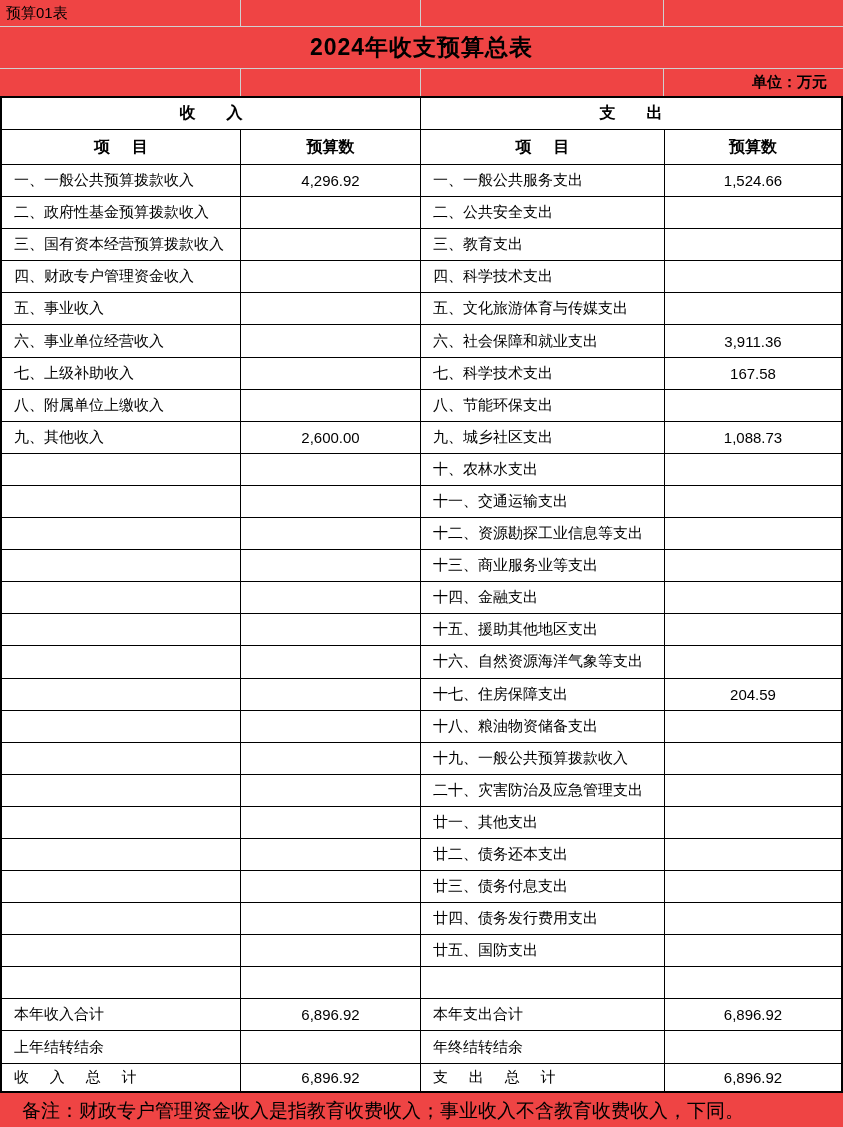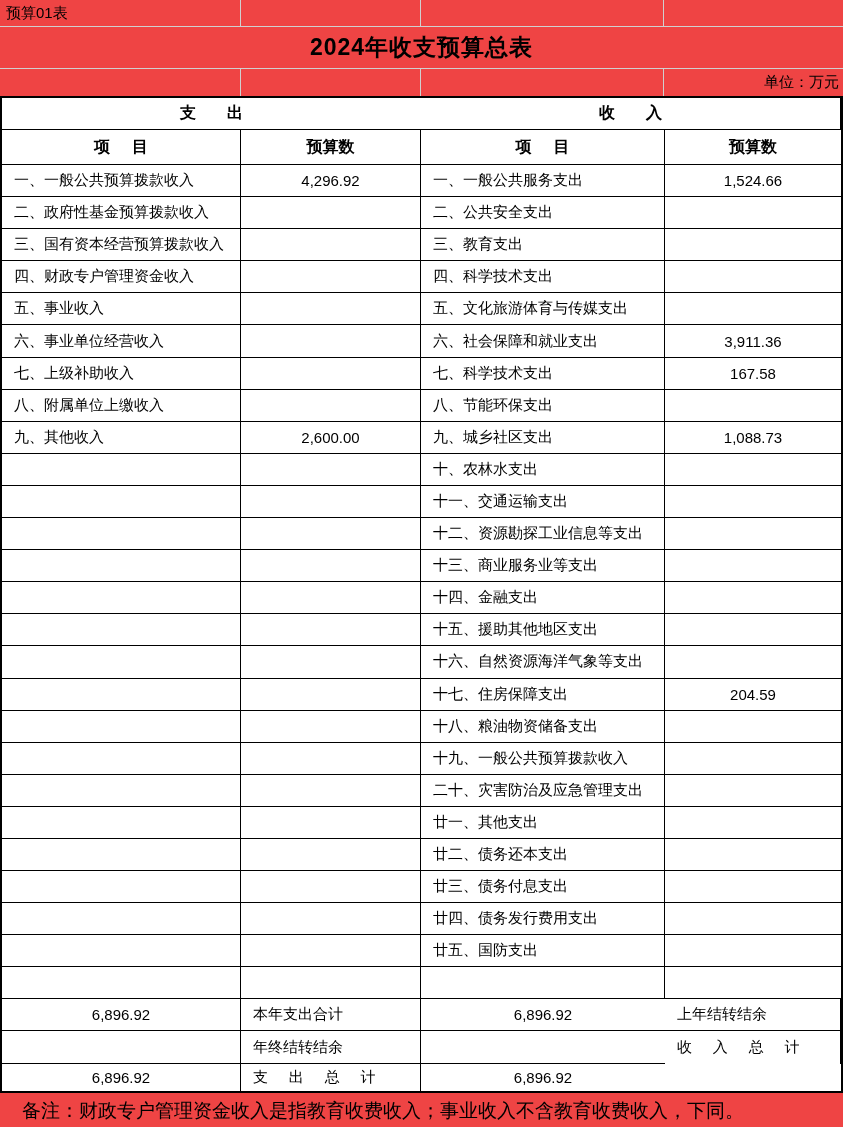--- a/index.html
+++ b/index.html
@@ -24,21 +24,21 @@
   .row-c { height: 27px; }
   .tcell {
     border-right: 1px solid #d0d0d0;
     display: flex;
     align-items: center;
     white-space: pre;
     overflow: hidden;
   }
   .tcell:last-child { border-right: none; }
   .tcell.labelcell { padding-left: 6px; }
-  .tcell.unitcell { justify-content: flex-end; padding-right: 4px; }
+  .tcell.unitcell { justify-content: flex-end; padding-right: 16px; font-weight: bold; }
   .titlerow {
     height: 42px;
     border-bottom: 1px solid #d0d0d0;
     display: flex;
     align-items: center;
     justify-content: center;
   }
   .title {
     font-size: 23px;
     font-weight: bold;
@@ -94,22 +94,22 @@
   </div>
 
   <div class="toprow row-c">
     <div class="tcell"></div>
     <div class="tcell"></div>
     <div class="tcell"></div>
     <div class="tcell unitcell">单位：万元</div>
   </div>
 
   <div class="grid" id="budget-grid">
+      <div class="gcell hdr span2">收       入</div>
       <div class="gcell hdr span2 lastcol">支       出</div>
-      <div class="gcell hdr span2">收       入</div>
       <div class="gcell hdr">项     目</div>
       <div class="gcell hdr">预算数</div>
       <div class="gcell hdr">项     目</div>
       <div class="gcell hdr lastcol">预算数</div>
       <div class="gcell item">一、一般公共预算拨款收入</div>
       <div class="gcell amt">4,296.92</div>
       <div class="gcell item">一、一般公共服务支出</div>
       <div class="gcell amt lastcol">1,524.66</div>
       <div class="gcell item">二、政府性基金预算拨款收入</div>
       <div class="gcell amt"></div>
@@ -204,20 +204,21 @@
       <div class="gcell item">廿四、债务发行费用支出</div>
       <div class="gcell amt lastcol"></div>
       <div class="gcell item"></div>
       <div class="gcell amt"></div>
       <div class="gcell item">廿五、国防支出</div>
       <div class="gcell amt lastcol"></div>
       <div class="gcell item"></div>
       <div class="gcell amt"></div>
       <div class="gcell item"></div>
       <div class="gcell amt lastcol"></div>
+      <div class="gcell item">本年收入合计</div>
       <div class="gcell amt">6,896.92</div>
       <div class="gcell item">本年支出合计</div>
       <div class="gcell amt lastcol">6,896.92</div>
       <div class="gcell item">上年结转结余</div>
       <div class="gcell amt"></div>
       <div class="gcell item">年终结转结余</div>
       <div class="gcell amt lastcol"></div>
       <div class="gcell item lastrow">收     入     总     计</div>
       <div class="gcell amt lastrow">6,896.92</div>
       <div class="gcell item lastrow">支     出     总     计</div>

